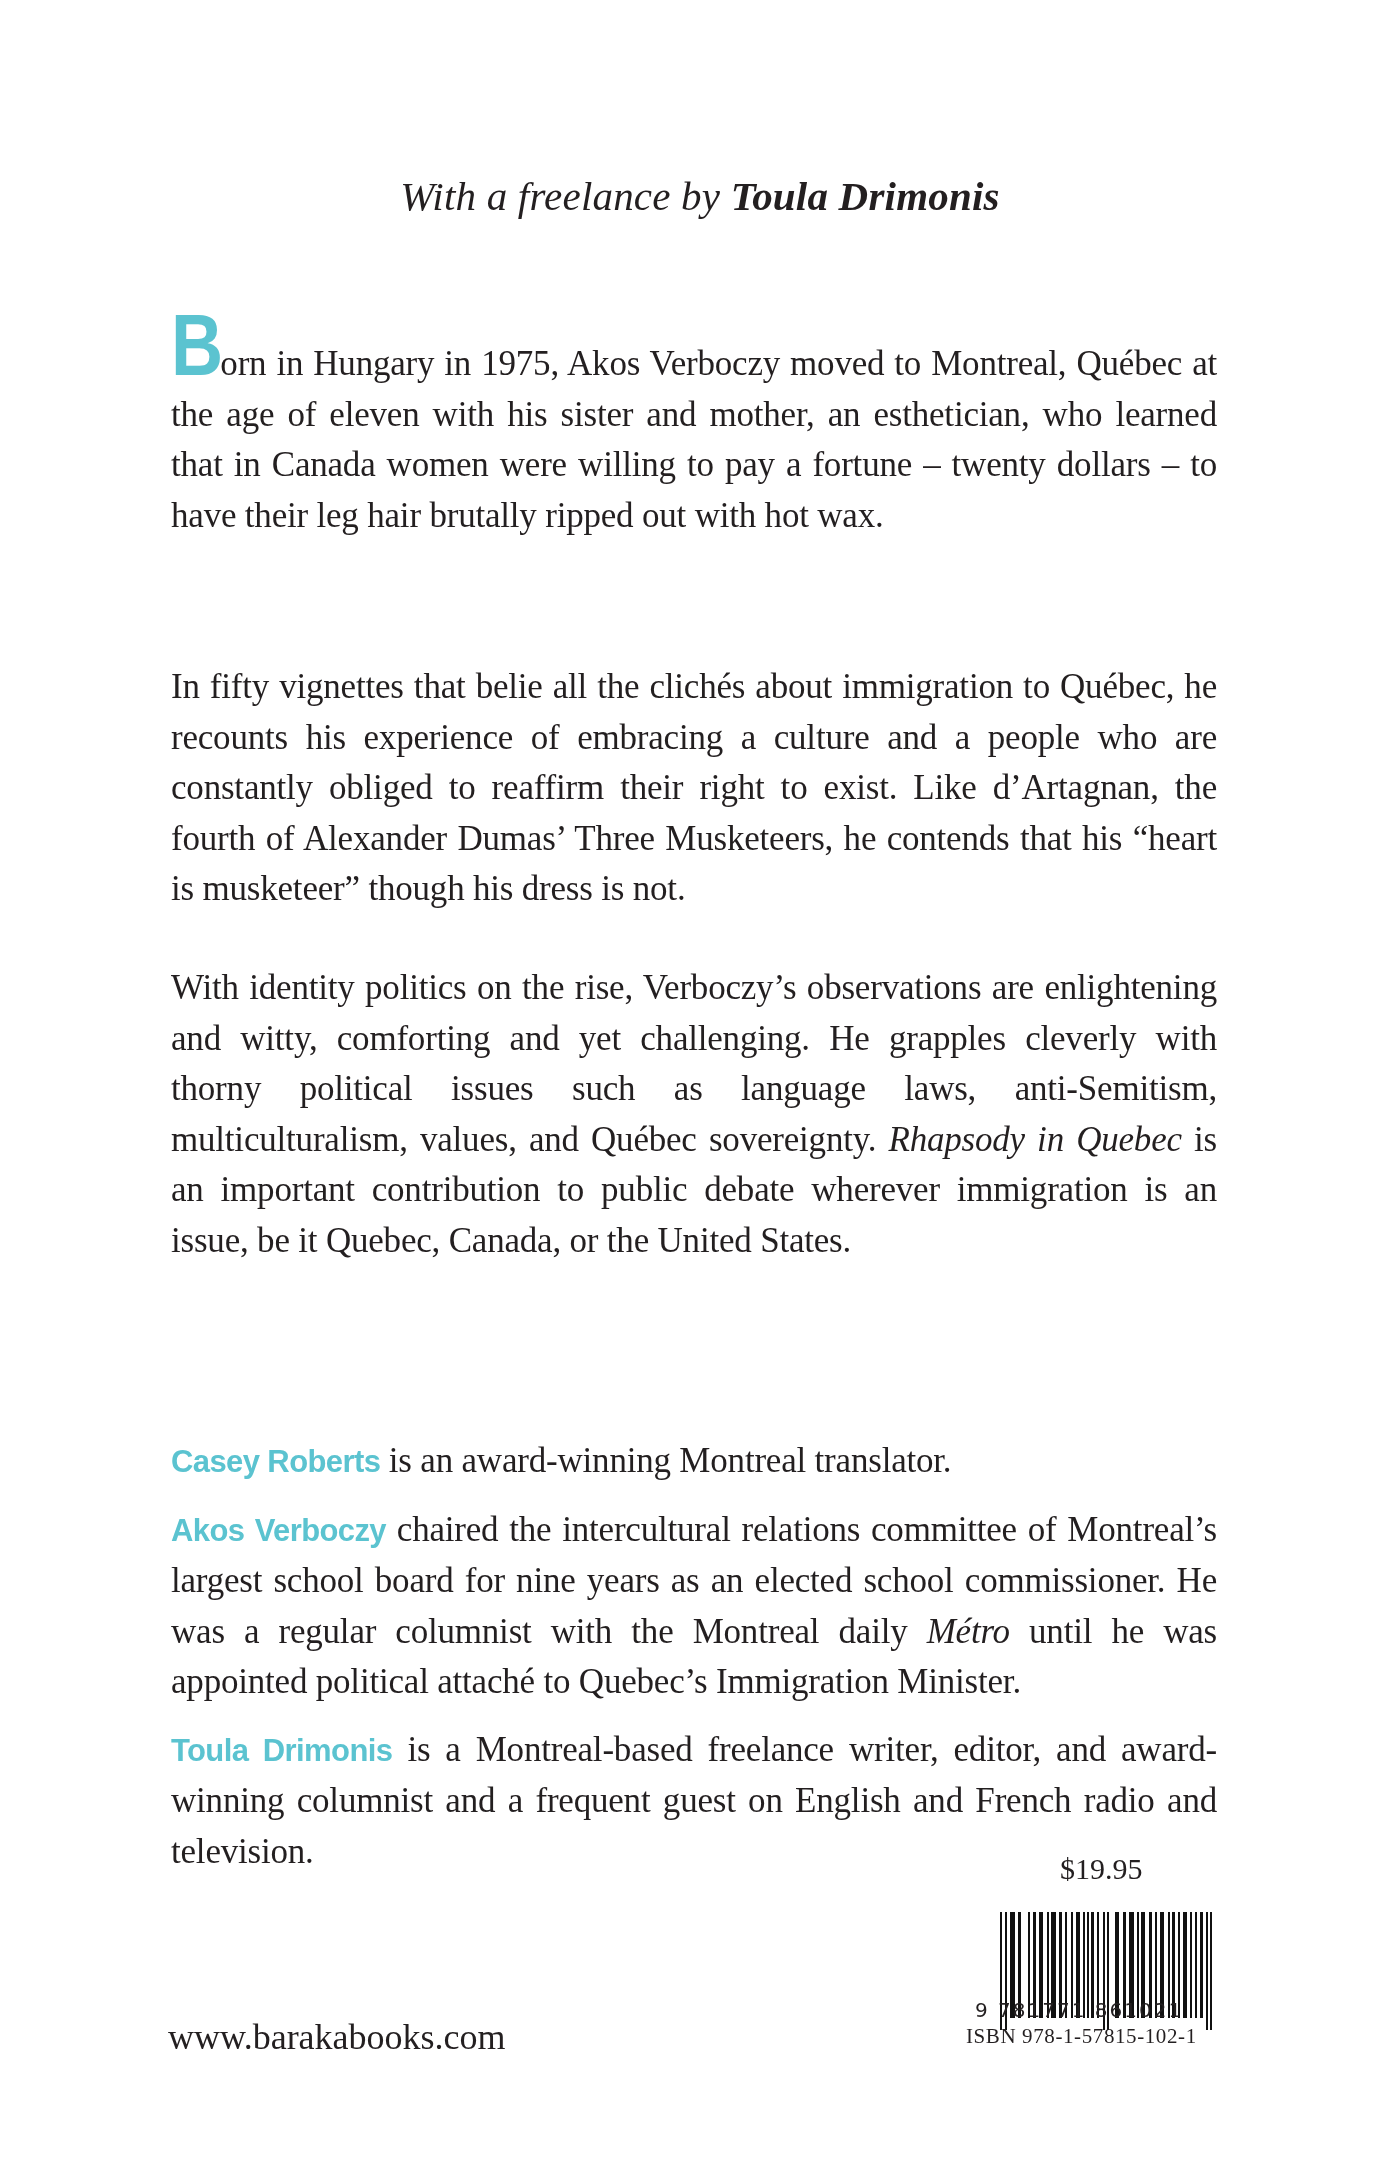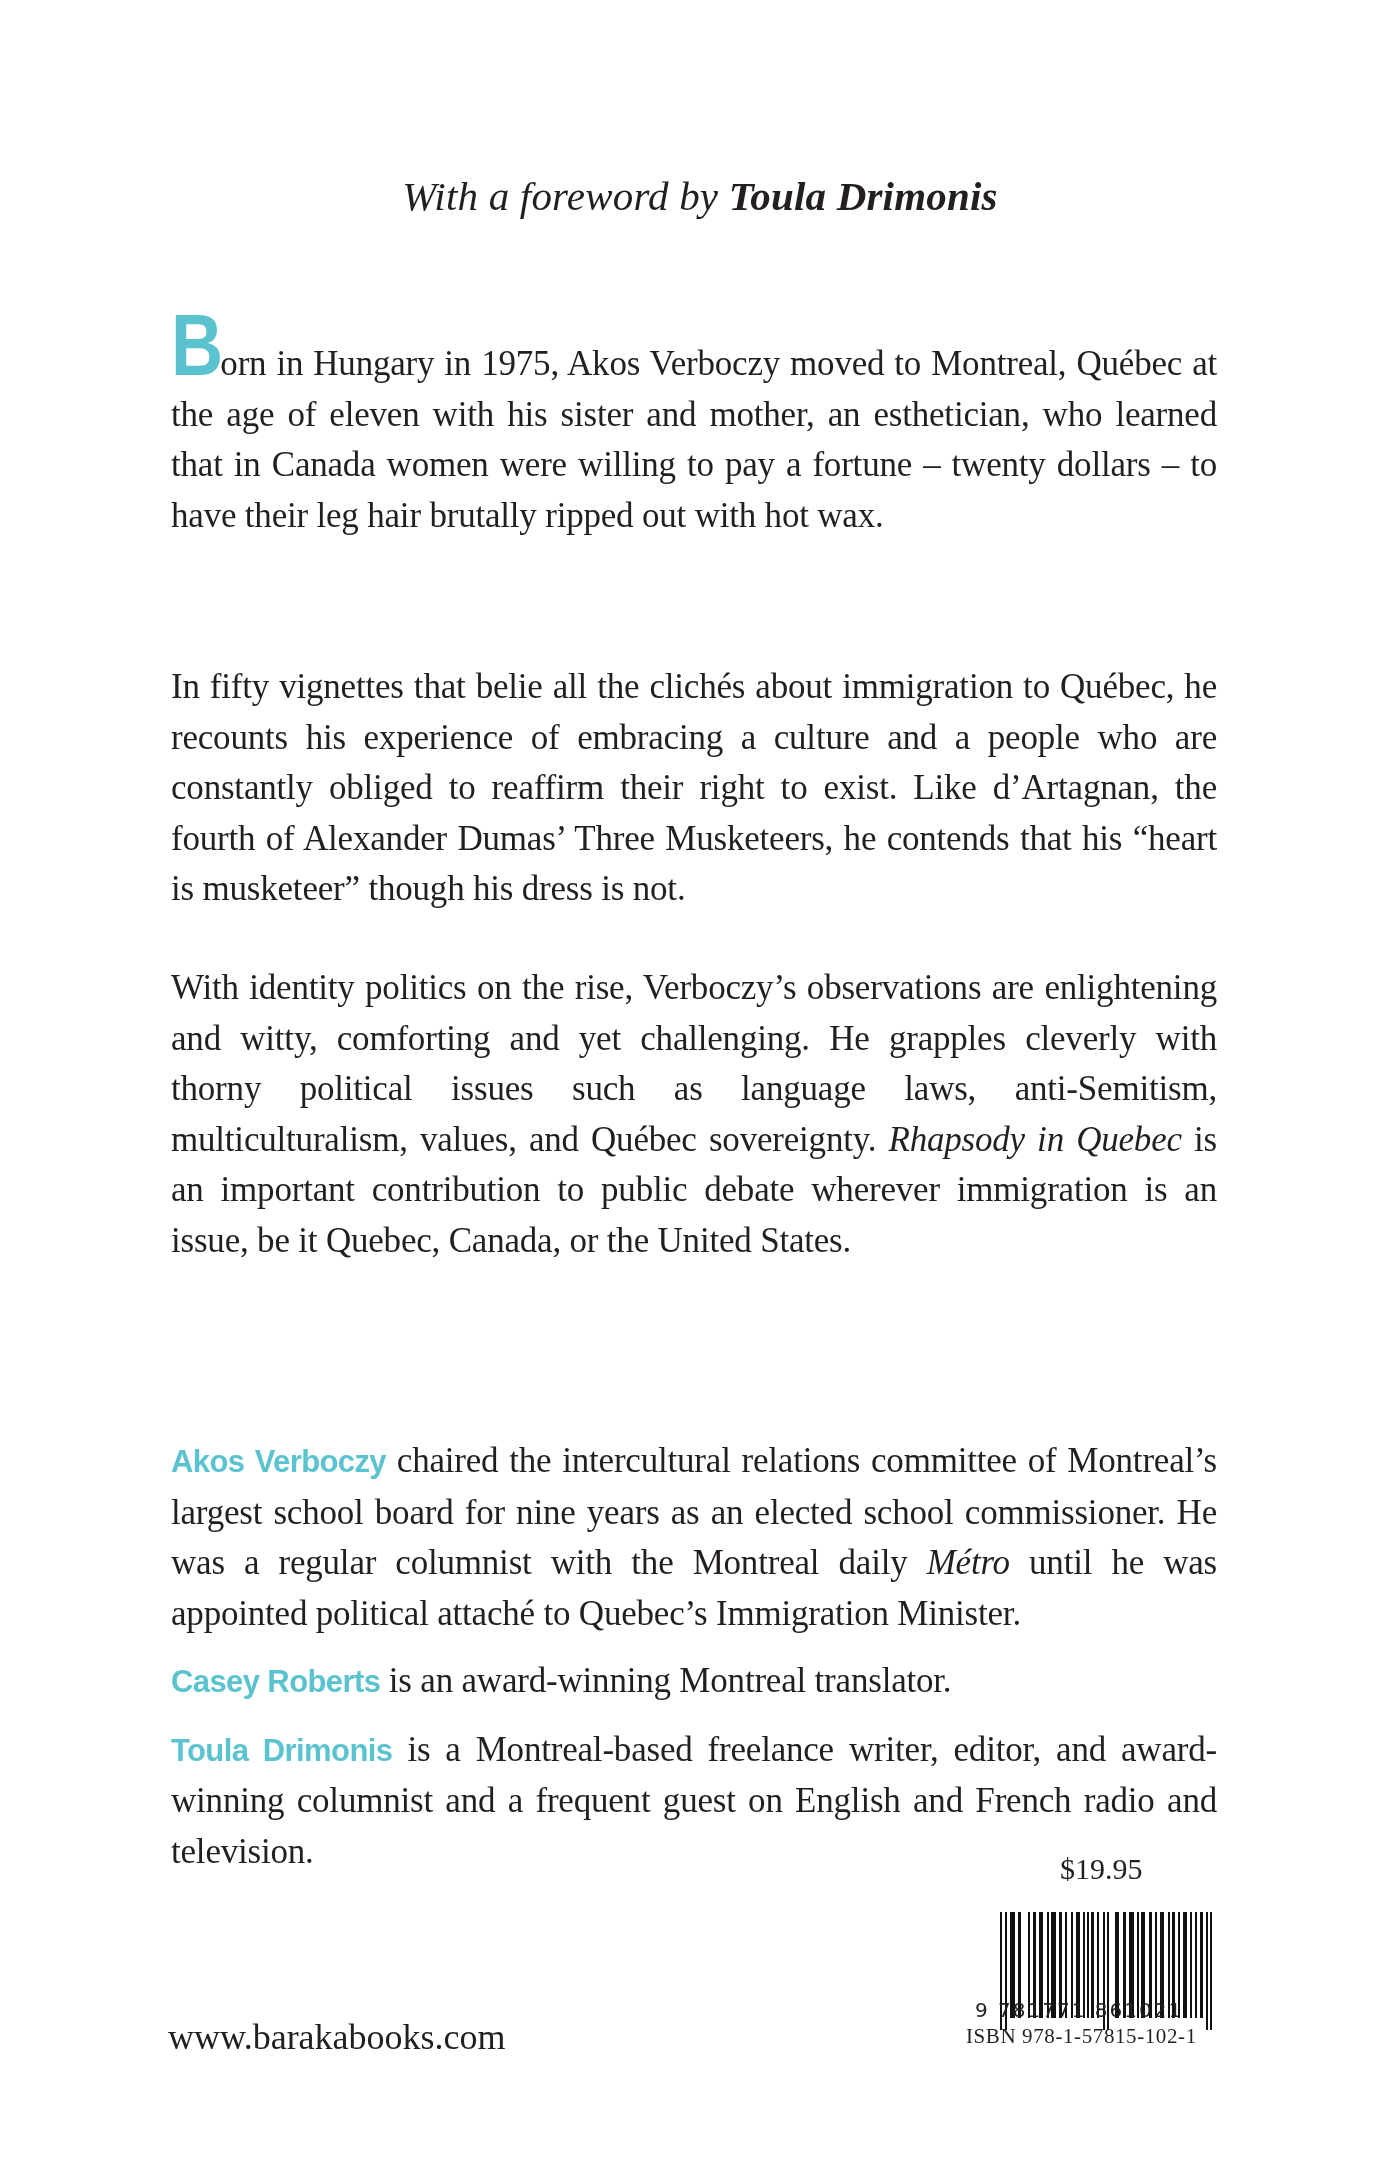--- a/index.html
+++ b/index.html
@@ -51,38 +51,38 @@
       position: absolute; top: 2024px; left: 966px; font-size: 21px; letter-spacing: 0.6px;
     }
     .website {
       position: absolute; top: 2016px; left: 168px; font-size: 36px;
     }
   </style>
 </head>
 <body>
 
 <div class="foreword">
-  <span>With a foreword by </span><b>Toula Drimonis</b>
+  <span>With a freelance by </span><b>Toula Drimonis</b>
 </div>
 
 <div class="block p1">
   <p class="last"><span class="dropcap">B</span><span>orn in Hungary in 1975, Akos Verboczy moved to Montreal, Québec at the age of eleven with his sister and mother, an esthetician, who learned that in Canada women were willing to pay a fortune – twenty dollars – to have their leg hair brutally ripped out with hot wax.</span></p>
 </div>
 
 <div class="block p2">
   <p class="last">In fifty vignettes that belie all the clichés about immigration to Québec, he recounts his experience of embracing a culture and a people who are constantly obliged to reaffirm their right to exist. Like d’Artagnan, the fourth of Alexander Dumas’ Three Musketeers, he contends that his “heart is musketeer” though his dress is not.</p>
 </div>
 
 <div class="block p3">
   <p class="last"><span>With identity politics on the rise, Verboczy’s observations are enlightening and witty, comforting and yet challenging. He grapples cleverly with thorny political issues such as language laws, anti-Semitism, multiculturalism, values, and Québec sovereignty. </span><i>Rhapsody in Quebec</i><span> is an important contribution to public debate wherever immigration is an issue, be it Quebec, Canada, or the United States.</span></p>
 </div>
 
 <div class="block bios">
+  <p class="last"><span class="bio-name">Casey Roberts</span><span> is an award-winning Montreal translator.</span></p>
   <p class="last"><span class="bio-name">Akos Verboczy</span><span> chaired the intercultural relations committee of Montreal’s largest school board for nine years as an elected school commissioner. He was a regular columnist with the Montreal daily </span><i>Métro</i><span> until he was appointed political attaché to Quebec’s Immigration Minister.</span></p>
-  <p class="last"><span class="bio-name">Casey Roberts</span><span> is an award-winning Montreal translator.</span></p>
   <p class="last"><span class="bio-name">Toula Drimonis</span><span> is a Montreal-based freelance writer, editor, and award-winning columnist and a frequent guest on English and French radio and television.</span></p>
 </div>
 
 <div class="price">$19.95</div>
 
 <svg class="barcode" viewBox="0 0 260 120" preserveAspectRatio="none">
   <g fill="#111">
     <rect x="25" y="0" width="2" height="118"></rect>
       <rect x="30" y="0" width="2" height="118"></rect>
     <rect x="35" y="0" width="5" height="106"></rect>

